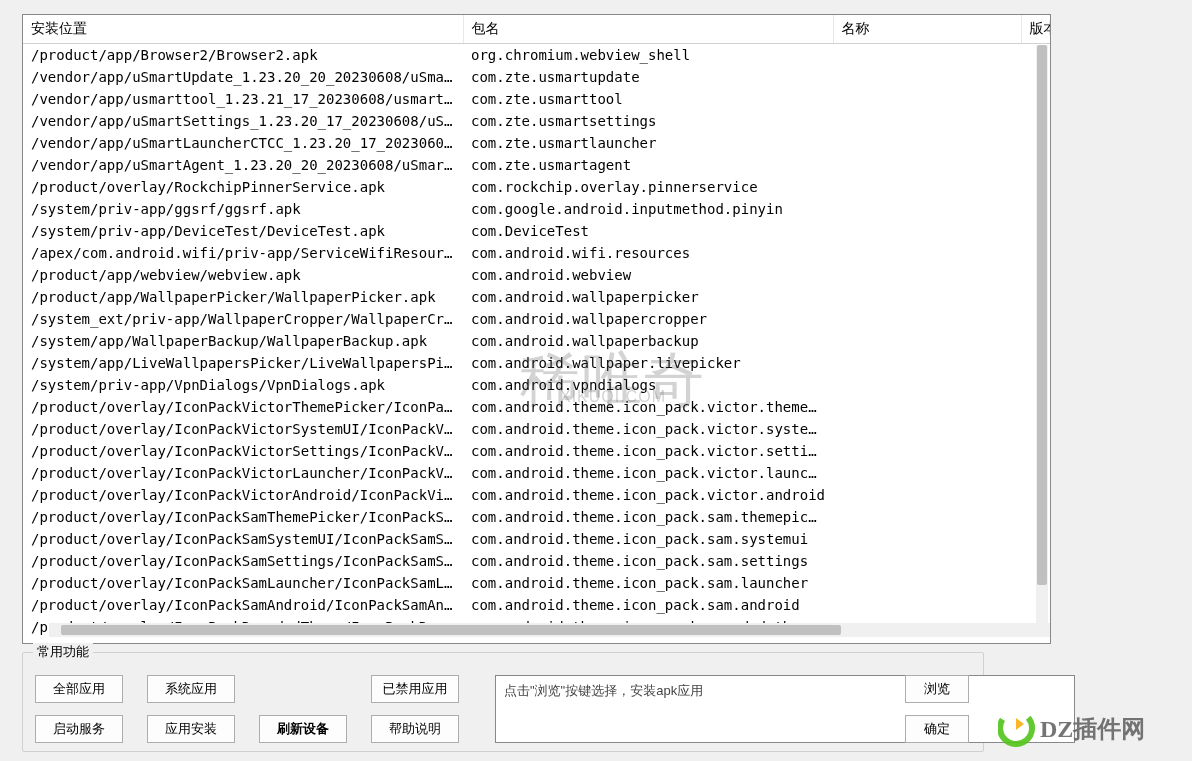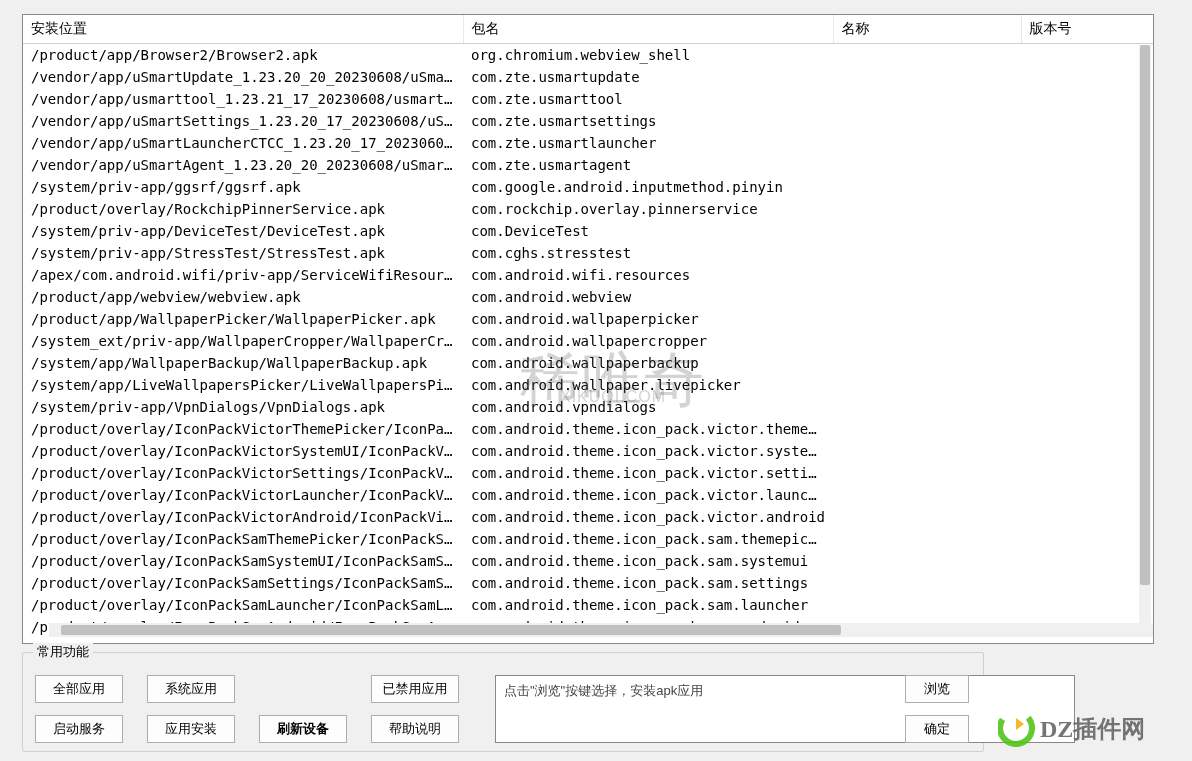--- a/index.html
+++ b/index.html
@@ -10,21 +10,21 @@
   color: #000;
   width: 1192px;
   height: 761px;
   overflow: hidden;
   position: relative;
 }
 .table-container {
   position: absolute;
   top: 14px;
   left: 22px;
-  width: 1132px;
+  width: 1029px;
   height: 630px;
   background: #fff;
   border: 1px solid #888;
   overflow: hidden;
 }
 .table-scroll {
   width: 100%;
   height: 100%;
   overflow: auto;
 }
@@ -225,40 +225,34 @@
             <td></td>
             <td></td>
           </tr>
           <tr>
             <td>/vendor/app/uSmartAgent_1.23.20_20_20230608/uSmartAgen..</td>
             <td>com.zte.usmartagent</td>
             <td></td>
             <td></td>
           </tr>
           <tr>
+            <td>/product/overlay/RockchipPinnerService.apk</td>
+            <td>com.rockchip.overlay.pinnerservice</td>
+            <td></td>
+            <td></td>
+          </tr>
+          <tr>
             <td>/system/priv-app/ggsrf/ggsrf.apk</td>
             <td>com.google.android.inputmethod.pinyin</td>
             <td></td>
             <td></td>
           </tr>
           <tr>
-            <td>/product/overlay/RockchipPinnerService.apk</td>
-            <td>com.rockchip.overlay.pinnerservice</td>
-            <td></td>
-            <td></td>
-          </tr>
-          <tr>
             <td>/system/priv-app/DeviceTest/DeviceTest.apk</td>
             <td>com.DeviceTest</td>
-            <td></td>
-            <td></td>
-          </tr>
-          <tr>
-            <td>/system/priv-app/StressTest/StressTest.apk</td>
-            <td>com.cghs.stresstest</td>
             <td></td>
             <td></td>
           </tr>
           <tr>
             <td>/apex/com.android.wifi/priv-app/ServiceWifiResources/S..</td>
             <td>com.android.wifi.resources</td>
             <td></td>
             <td></td>
           </tr>
           <tr>

